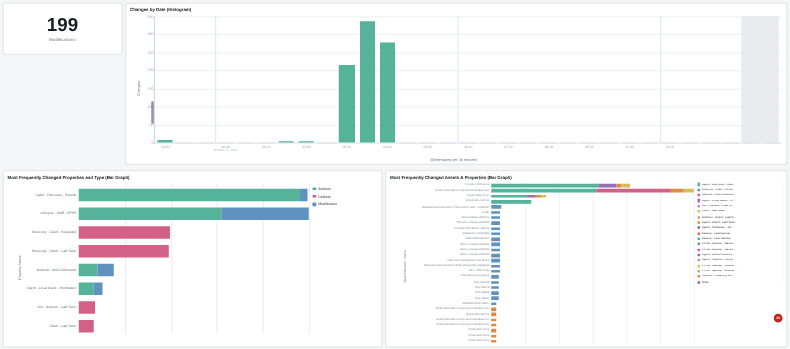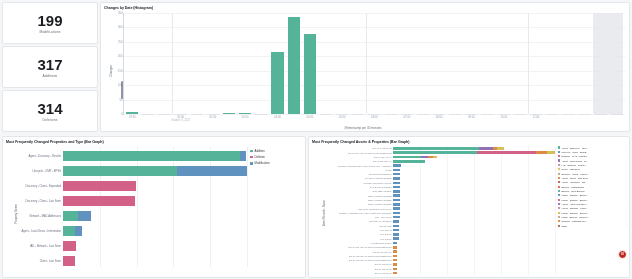--- a/index.html
+++ b/index.html
@@ -165,33 +165,21 @@
 
 <div class="app">
 
   <div class="panel metric m1">
     <div class="metric-inner">
       <div class="metric-value">199</div>
       <div class="metric-label">Modifications</div>
     </div>
   </div>
 
-  <div class="panel metric m2">
-    <div class="metric-inner">
-      <div class="metric-value">317</div>
-      <div class="metric-label">Additions</div>
-    </div>
-  </div>
-
-  <div class="panel metric m3">
-    <div class="metric-inner">
-      <div class="metric-value">314</div>
-      <div class="metric-label">Deletions</div>
-    </div>
-  </div>
+
 
   <div class="panel histo">
     <div class="panel-title">Changes by Date (Histogram)</div>
     <div class="histo-body">
       <div class="h-yaxis-label">Changes</div>
       <div class="h-plot" id="h-plot">
           <div class="h-gridline" style="top: 0%;"></div>
           <div class="h-ytick" style="top: 0%;">350</div>
           <div class="h-gridline" style="top: 14.2857%;"></div>
           <div class="h-ytick" style="top: 14.2857%;">300</div>

